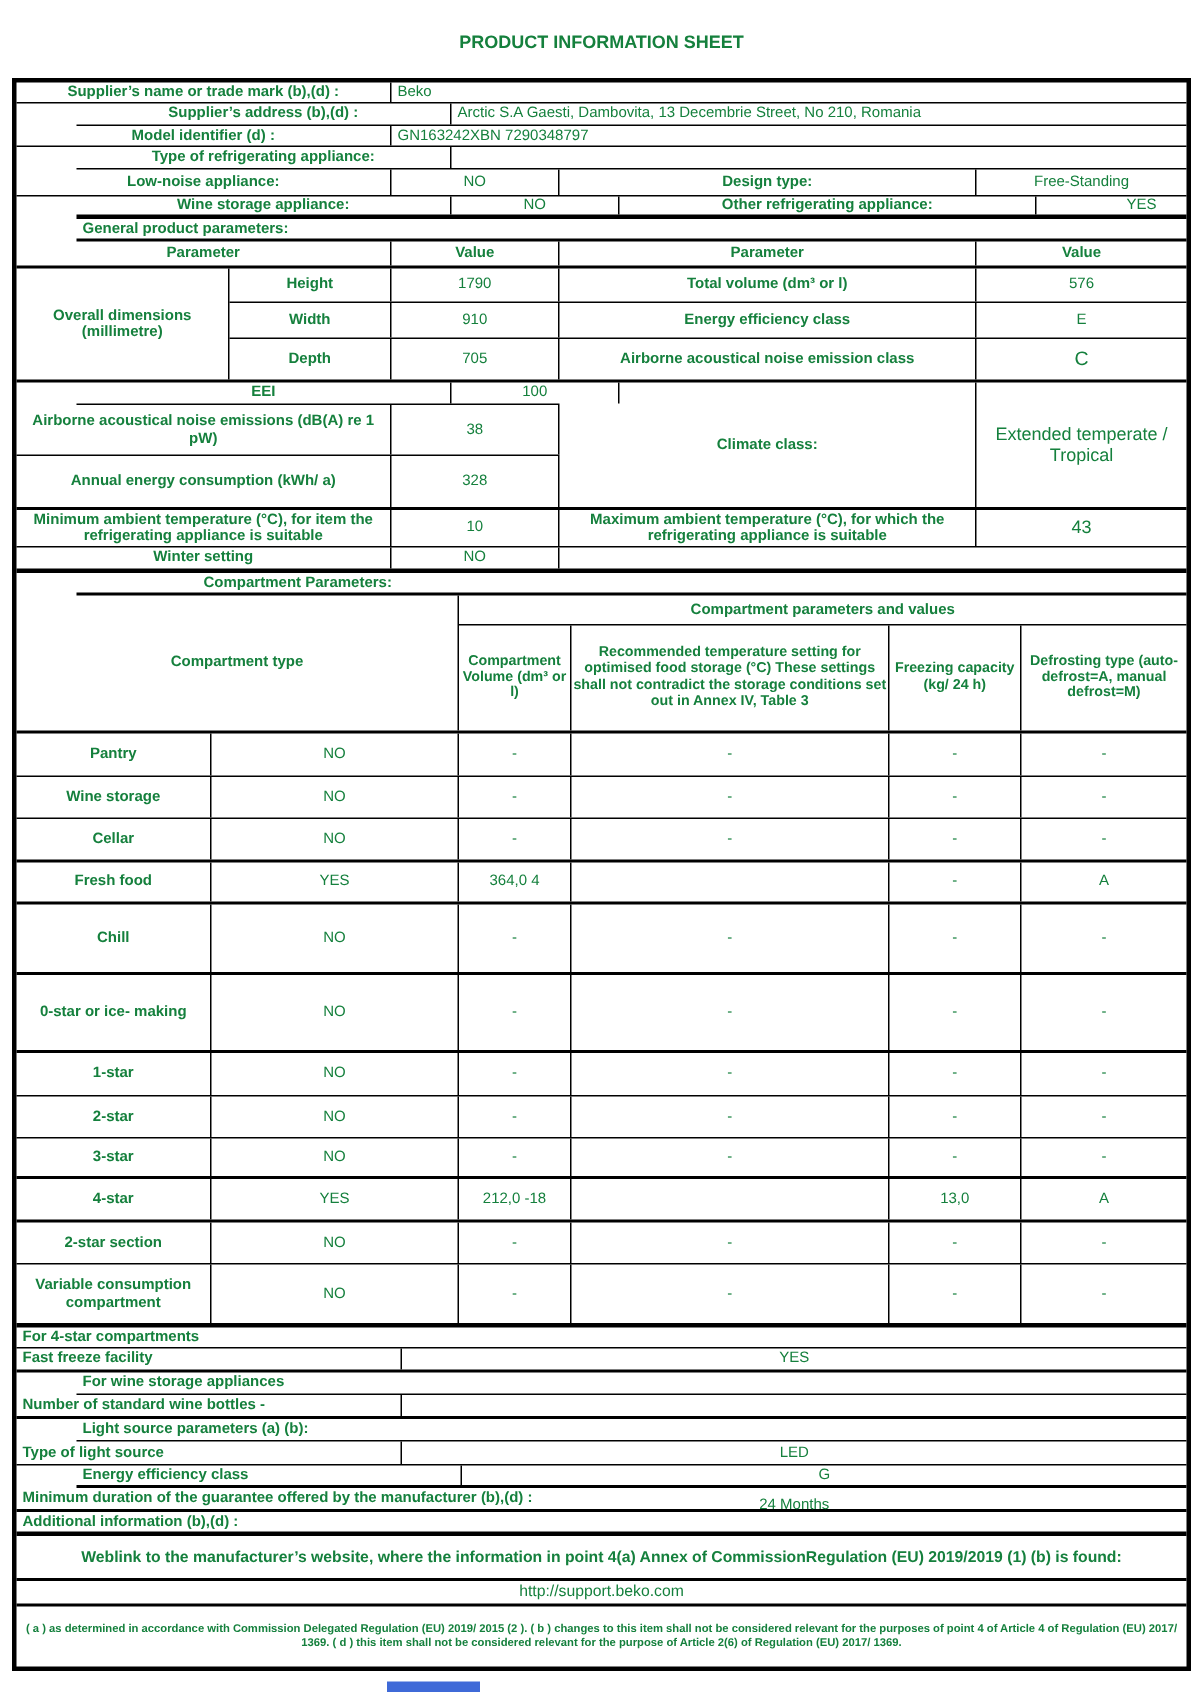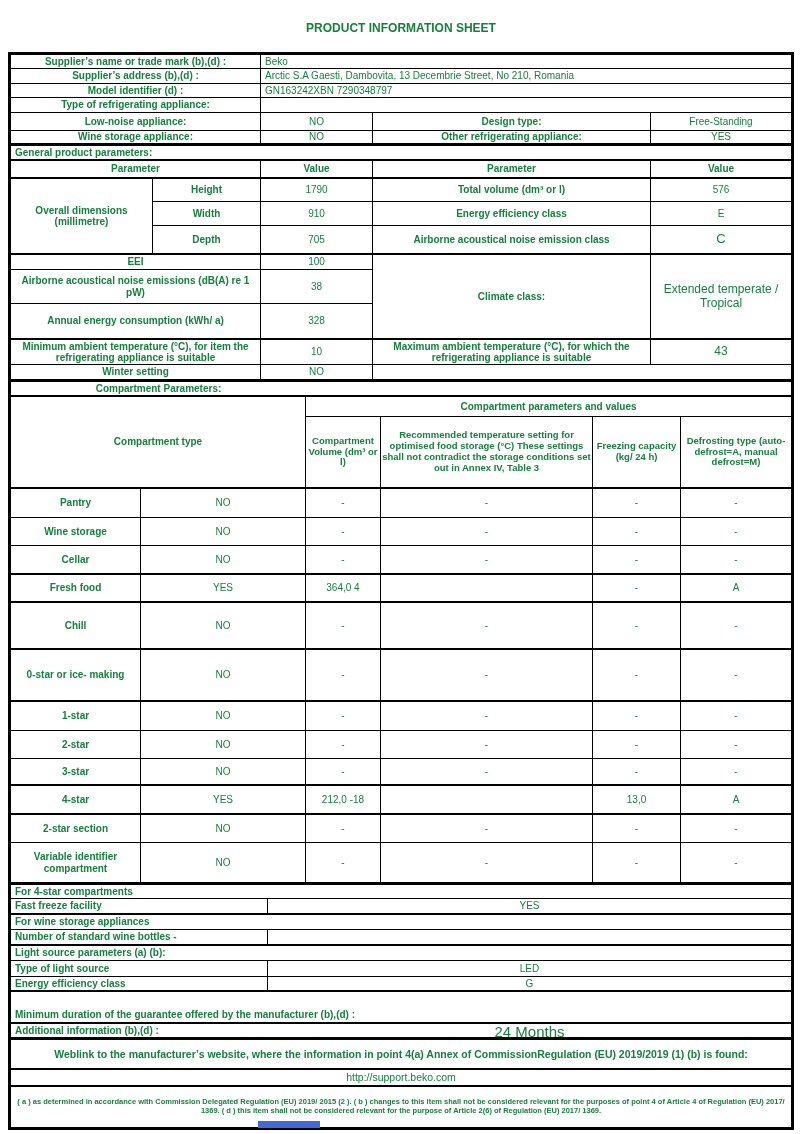--- a/index.html
+++ b/index.html
@@ -31,28 +31,28 @@
   .w250{width:250px;flex:none;} .w112{width:112px;flex:none;}
   .w278{width:278px;flex:none;} .w140{width:140px;flex:none;}
   .w142{width:142px;flex:none;} .w108{width:108px;flex:none;}
   .w418{width:418px;flex:none;}
   .w130{width:130px;flex:none;} .w165{width:165px;flex:none;}
   .w75{width:75px;flex:none;}  .w212{width:212px;flex:none;}
   .w88{width:88px;flex:none;}  .w110{width:110px;flex:none;}
   .w295{width:295px;flex:none;} .w485{width:485px;flex:none;}
   .w257{width:257px;flex:none;}
   
-  .h14{height:14px;} .h15{height:15px;} .h16{height:16px;} .h17{height:17px;}
+  .h14{height:14px;} .h15{height:15px;margin-left:40px;} .h16{height:16px;} .h17{height:17px;}
   .h18{height:18px;} .h20{height:20px;} .h23{height:23px;} .h24{height:24px;}
   .h25{height:25px;} .h27{height:27px;} .h28{height:28px;} .h29{height:29px;}
   .h30{height:30px;} .h34{height:34px;} .h40{height:40px;} .h42{height:42px;}
   .h47{height:47px;justify-content:flex-end;} .h52{height:52px;} .h70{height:70px;}
-  .rel{position:relative;margin-top:16px;}
-  .abs-val{position:absolute;left:257px;top:16px;width:523px;height:100%;
-           display:flex;align-items:center;justify-content:center;font-size:15px;}
+  .rel{position:relative;}
+  .abs-val{position:absolute;left:257px;top:4px;width:523px;height:100%;
+           display:flex;align-items:center;justify-content:center;font-size:10px;}
   #blue-mark{position:absolute;left:258px;top:1121px;width:62px;height:7px;
              background:#3f6ad8;}
 </style>
 </head>
 <body>
 
 <div id="page">
   <div id="doc-title">PRODUCT INFORMATION SHEET</div>
 
   <div id="tbl">
@@ -253,21 +253,21 @@
     </div>
     <div class="row h28">
       <div class="c w130 bld">2-star section</div>
       <div class="c w165">NO</div>
       <div class="c w75">-</div>
       <div class="c w212">-</div>
       <div class="c w88">-</div>
       <div class="c w110 nr">-</div>
     </div>
     <div class="row h42 b3">
-      <div class="c w130 bld">Variable identifier compartment</div>
+      <div class="c w130 bld">Variable consumption compartment</div>
       <div class="c w165">NO</div>
       <div class="c w75">-</div>
       <div class="c w212">-</div>
       <div class="c w88">-</div>
       <div class="c w110 nr">-</div>
     </div>
 
     <div class="row h14">
       <div class="c full nr bld lft">For 4-star compartments</div>
     </div>

